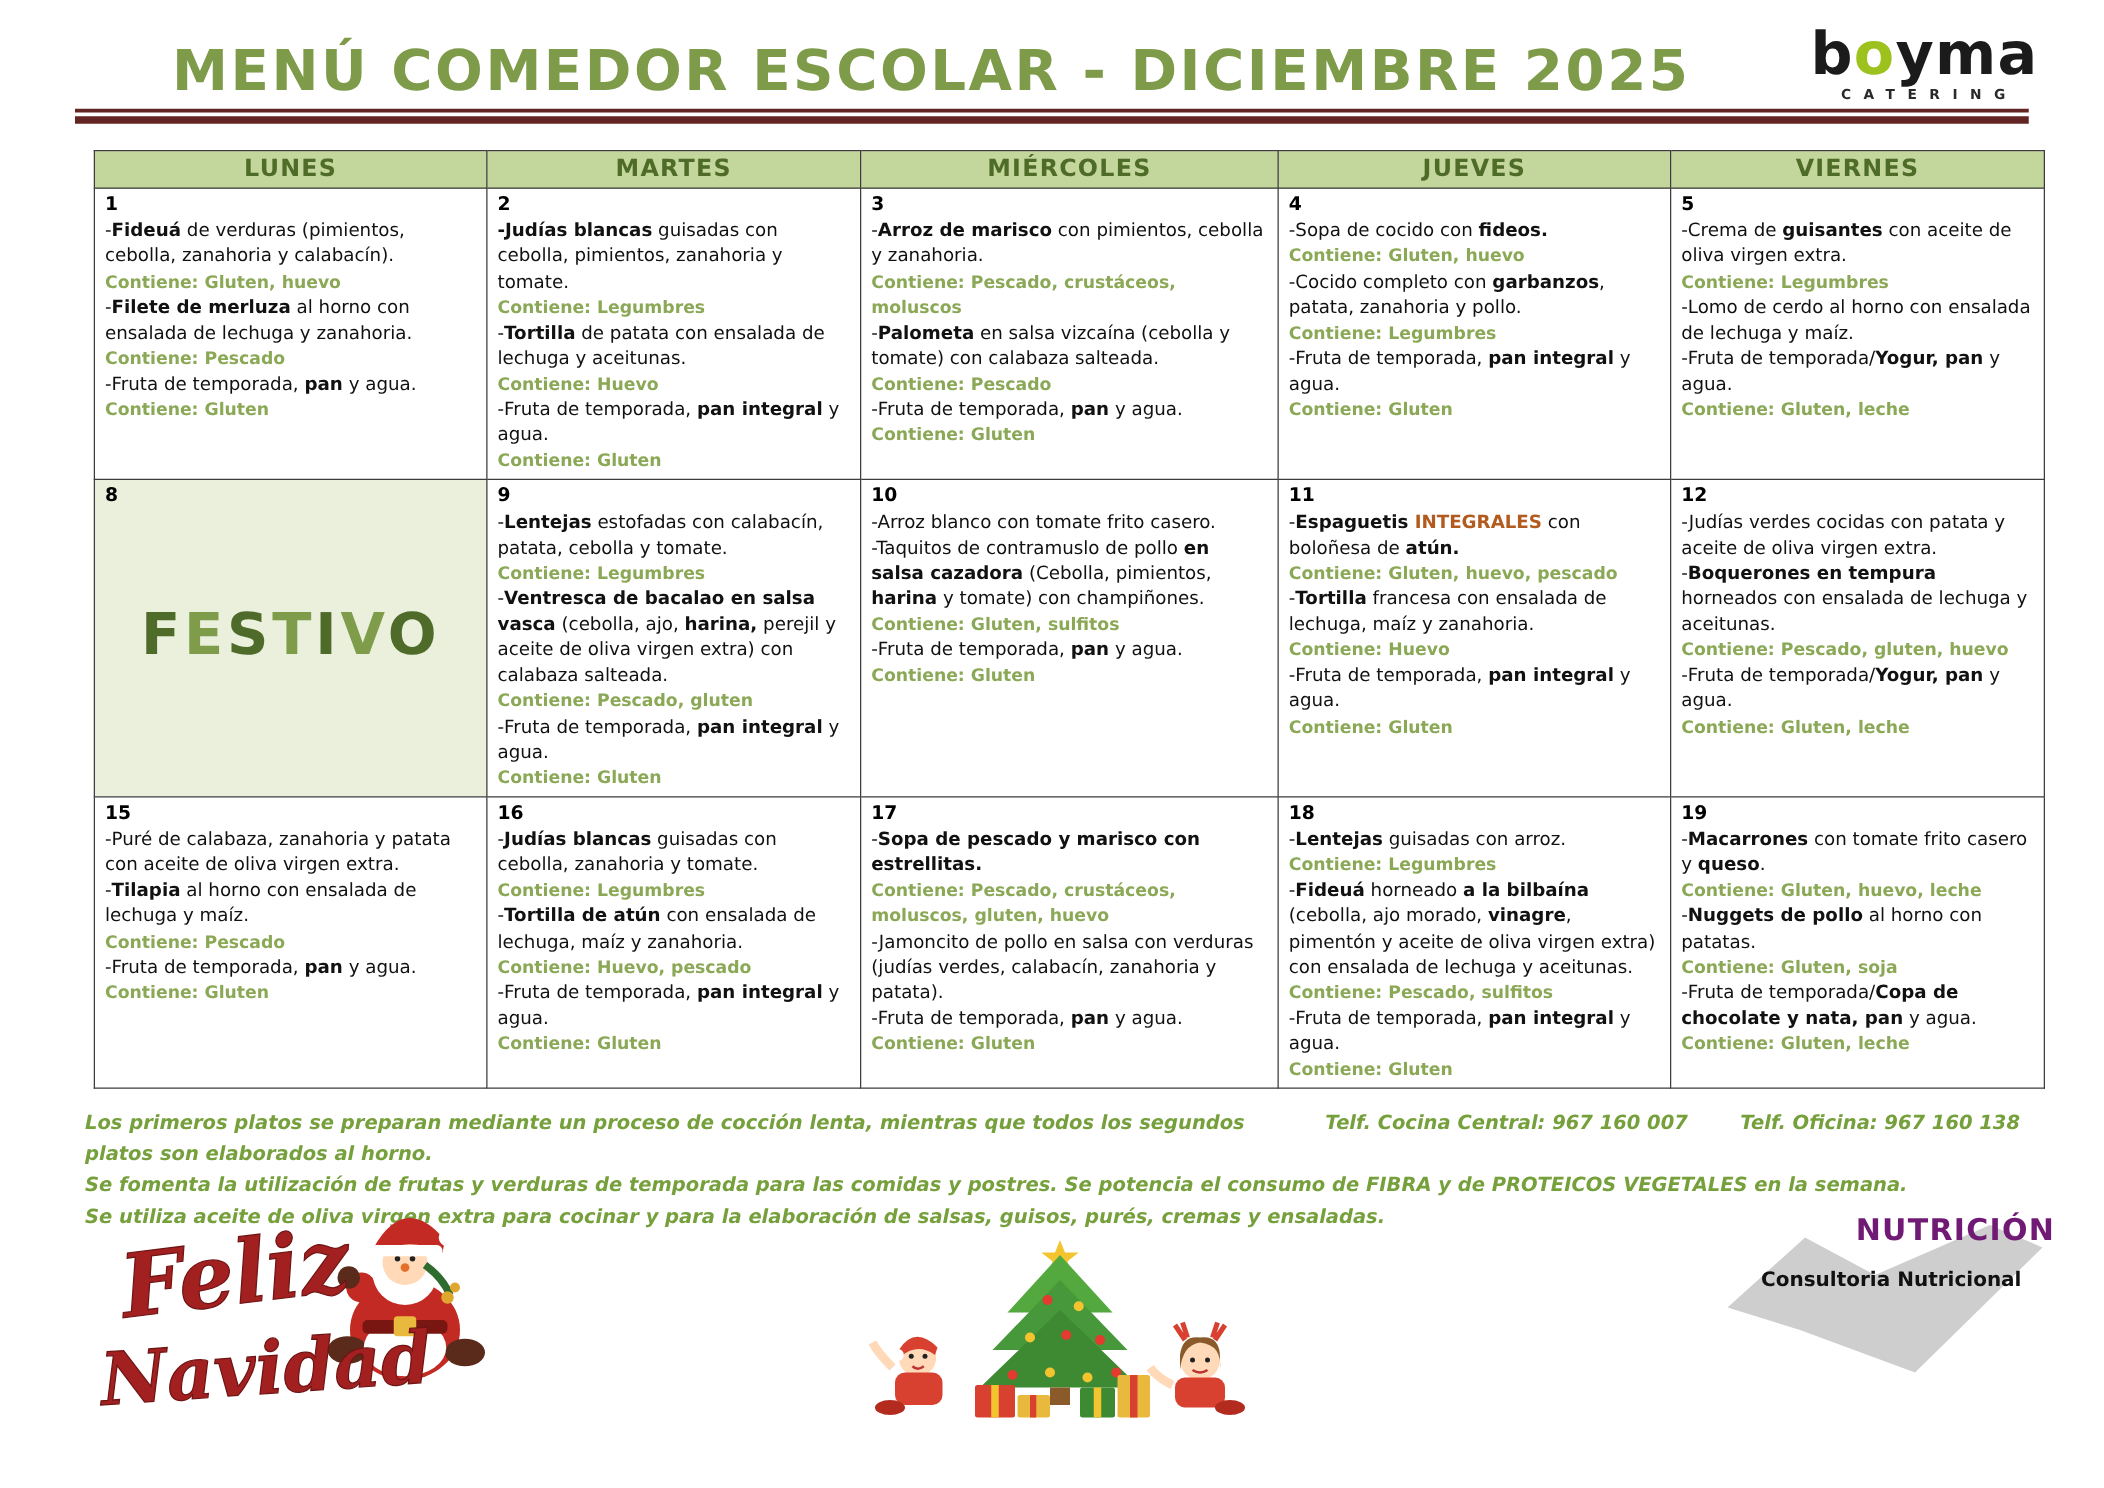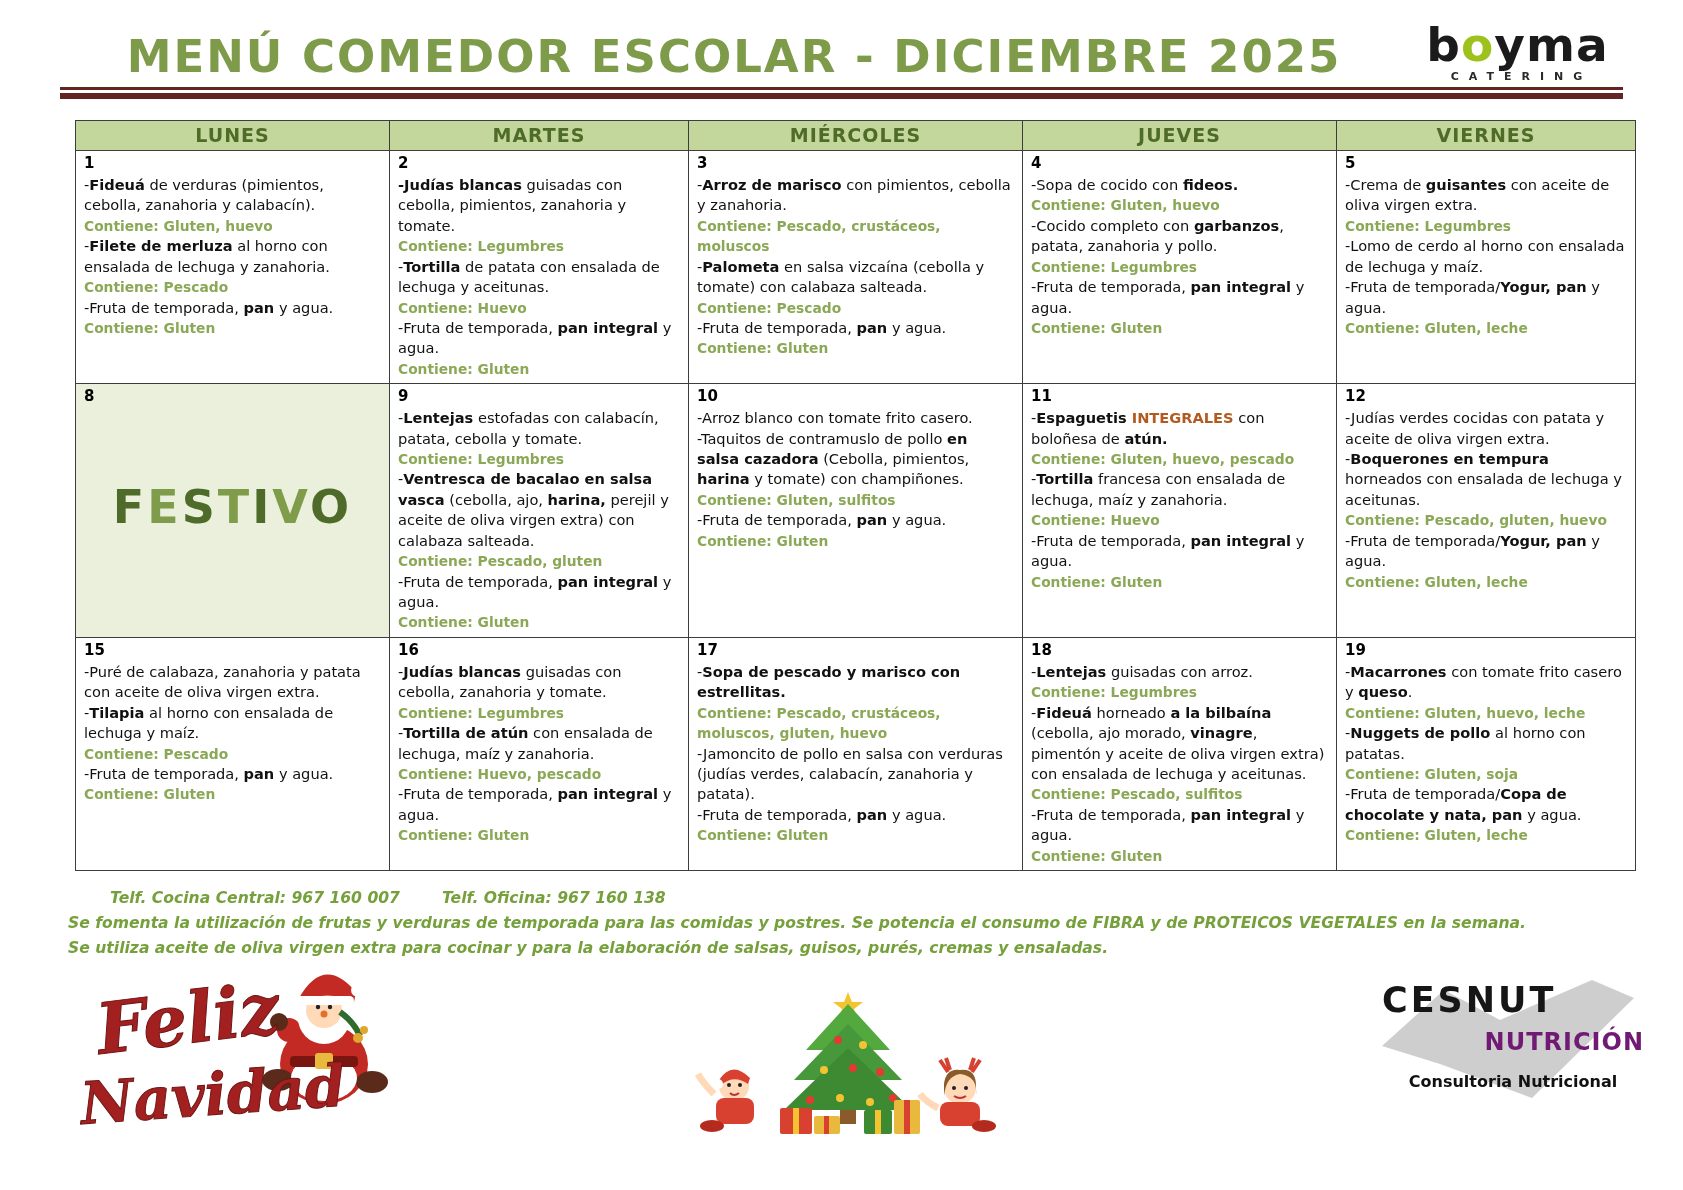--- a/index.html
+++ b/index.html
@@ -1,20 +1,20 @@
 <!DOCTYPE html>
 <html><head>
 <meta charset="utf-8">
 <style>
   html,body{margin:0;padding:0;background:#ffffff;}
   body{width:1683px;height:1190px;font-family:"DejaVu Sans",sans-serif;-webkit-font-smoothing:antialiased;}
   .page{position:relative;width:1683px;height:1190px;overflow:hidden;background:#fff;}
 
   
-  .header{display:flex;align-items:flex-end;padding:8px 58px 0 58px;}
+  .header{display:flex;align-items:flex-start;padding:8px 36px 0 58px;}
   .title{flex:1;text-align:center;font-size:45px;font-weight:bold;color:#7d9b49;letter-spacing:2px;margin-top:22px;white-space:nowrap;}
   .logo{width:215px;text-align:center;margin-top:14px;flex:none;}
   .logo-word{font-size:47px;font-weight:bold;color:#1b1b1b;line-height:0.95;letter-spacing:1px;}
   .logo-o{color:#9dc21d;}
   .logo-sub{font-size:11px;font-weight:bold;letter-spacing:10px;color:#2a2a2a;margin-top:2px;padding-left:8px;}
   .double-rule{margin:4px 60px 0 60px;border-top:3px solid #632523;border-bottom:6px solid #632523;height:3px;}
 
   
   table.menu{position:absolute;left:75px;top:120px;width:1560px;border-collapse:collapse;table-layout:fixed;background:#fff;}
   table.menu th,table.menu td{border:1.6px solid #3d3d3d;}
@@ -208,20 +208,21 @@
             <div class="ln"><span class="al">Contiene: Gluten, soja</span></div>
             <div class="ln"><span>-Fruta de temporada/</span><span class="bd">Copa de chocolate y nata, pan</span><span> y agua.</span></div>
             <div class="ln"><span class="al">Contiene: Gluten, leche</span></div>
           </td>
         </tr>
       </tbody>
   </table>
 
   <div class="footer-notes">
     <div class="fline">
+      <span class="grow">Los primeros platos se preparan mediante un proceso de cocción lenta, mientras que todos los segundos platos son elaborados al horno.</span>
       <span class="phone">Telf. Cocina Central: 967 160 007</span>
       <span class="phone">Telf. Oficina: 967 160 138</span>
     </div>
     <div>Se fomenta la utilización de frutas y verduras de temporada para las comidas y postres. Se potencia el consumo de FIBRA y de PROTEICOS VEGETALES en la semana.</div>
     <div>Se utiliza aceite de oliva virgen extra para cocinar y para la elaboración de salsas, guisos, purés, cremas y ensaladas.</div>
   </div>
 
   <div class="feliz">
     <svg width="340" height="200" viewBox="0 0 340 200">
 
@@ -306,18 +307,17 @@
         <ellipse cx="296" cy="136" rx="12" ry="6" fill="#b32a1e"></ellipse>
         <path d="M250 118 Q238 112 232 104" stroke="#ffd9b8" stroke-width="7" fill="none"></path>
       </g>
     </svg>
   </div>
 
   <div class="cesnut">
     <svg class="swoosh" width="262" height="150" viewBox="0 0 262 150">
       <polygon points="0,78 62,22 118,52 210,12 252,30 150,130 58,96" fill="#bdbdbd" opacity="0.75"></polygon>
     </svg>
-    <div class="ces-1">CESNUT</div>
     <div class="ces-2">NUTRICIÓN</div>
     <div class="ces-3">Consultoria Nutricional</div>
   </div>
 
 </div>
 
 </body></html>

